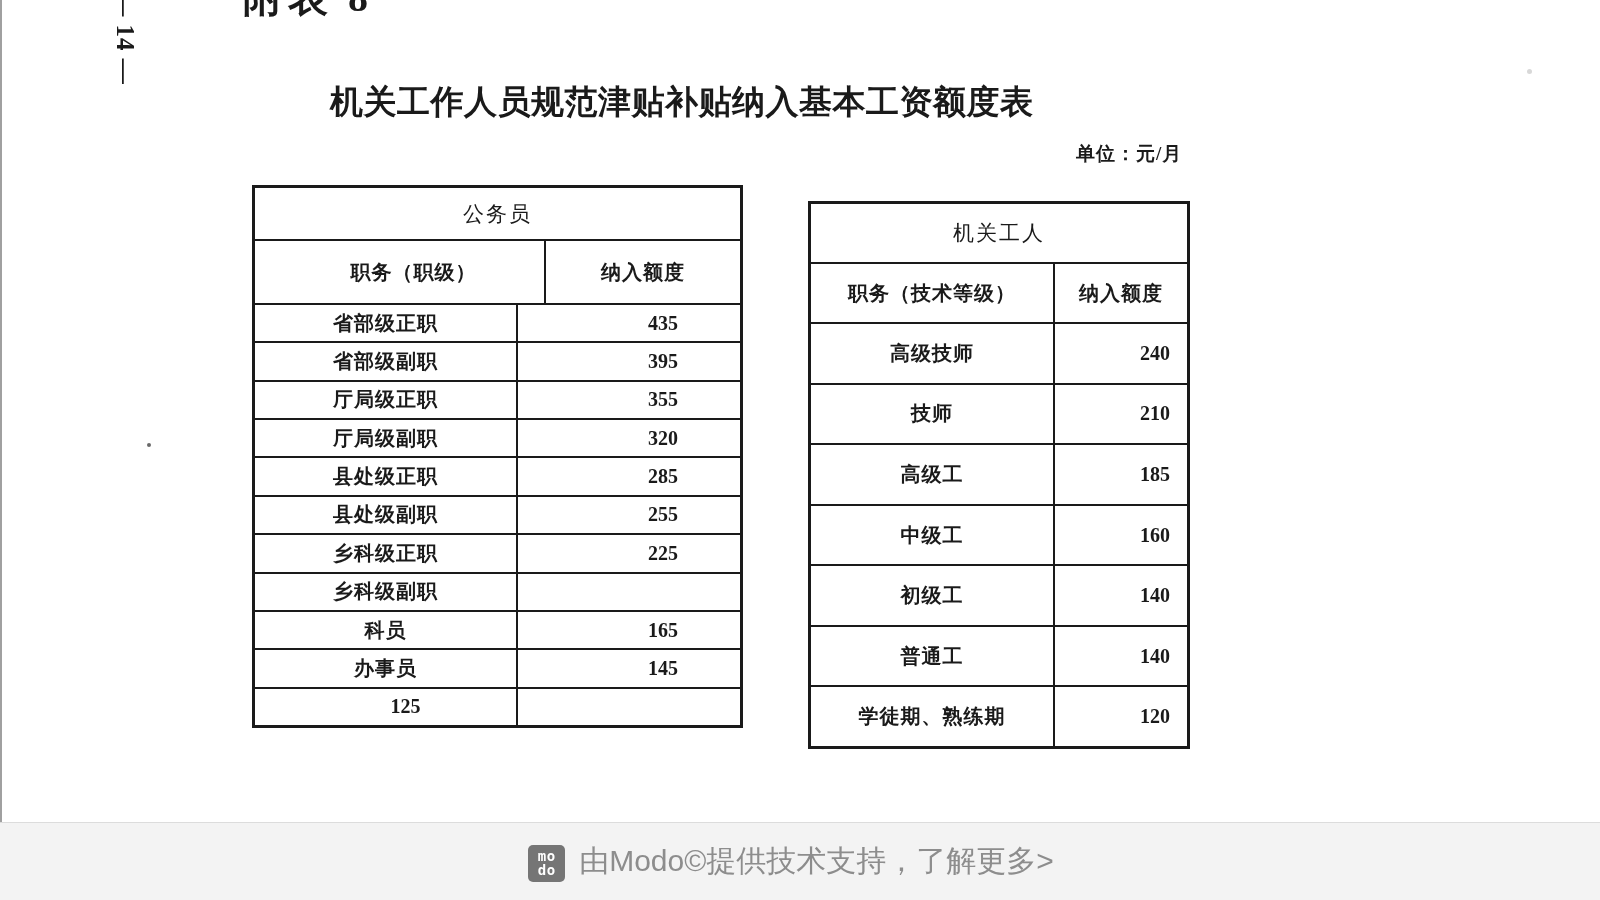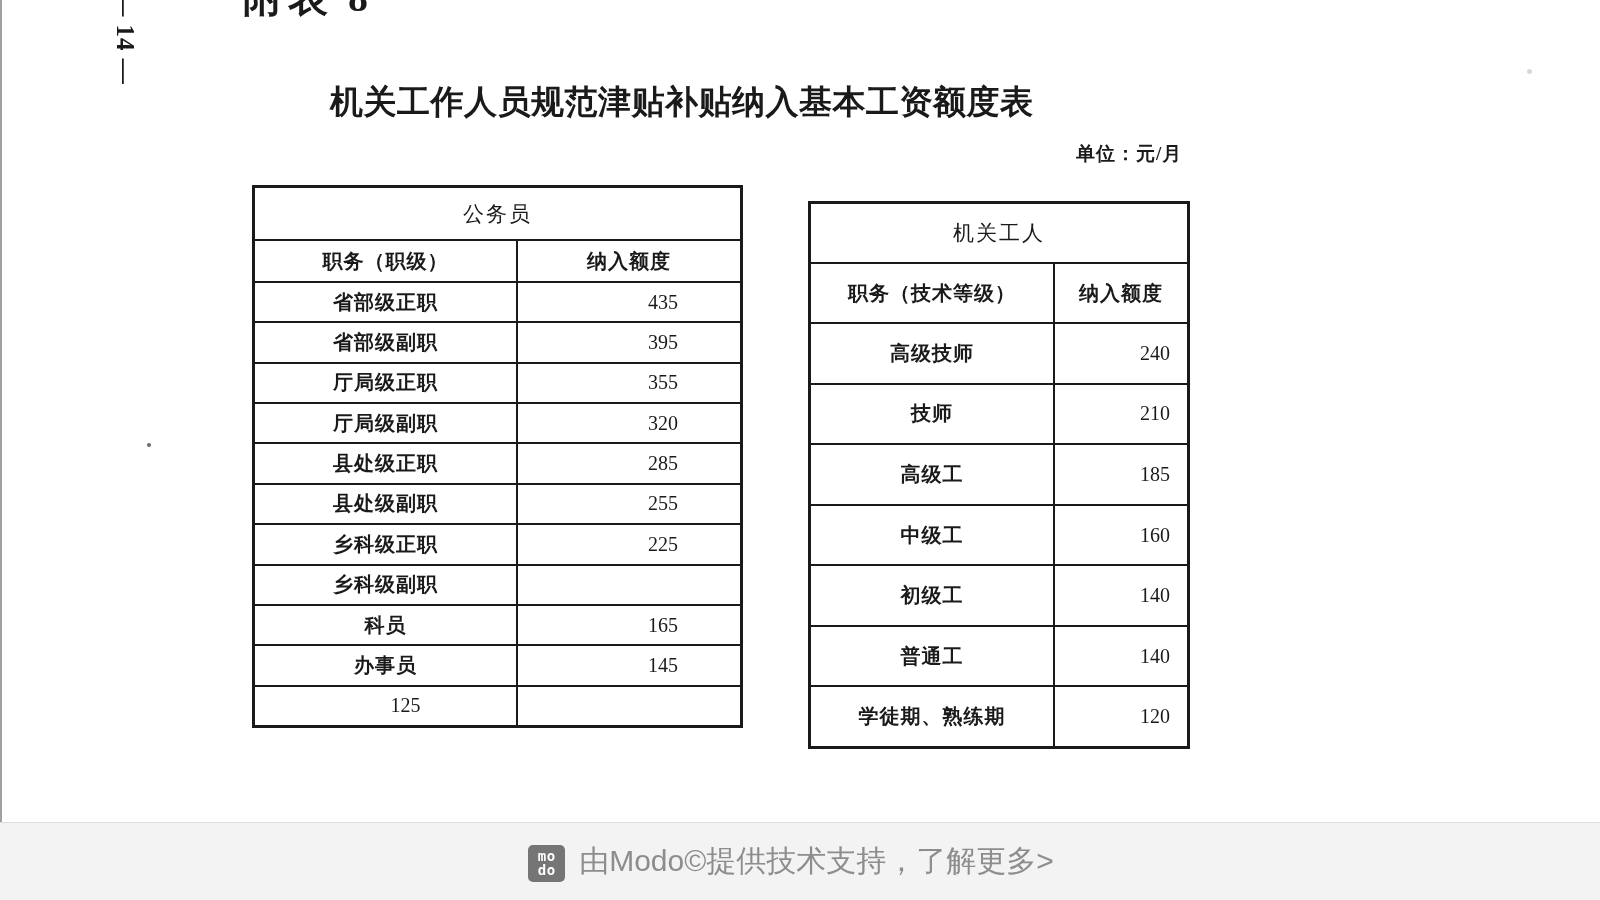--- a/index.html
+++ b/index.html
@@ -74,35 +74,35 @@
   .tbl-right .tbl-header { height: 60px; }
 
   .tbl-colheads, .tbl-row {
     display: grid; grid-template-columns: var(--c1) 1fr;
   }
   .tbl-colheads {
     border-bottom: 2px solid var(--ink);
     flex: 0 0 auto;
     font-weight: bold;
   }
-  .tbl-left  .tbl-colheads { height: 42px; }
+  .tbl-left  .tbl-colheads { height: 64px; padding-left: 28px; }
   .tbl-right .tbl-colheads { height: 60px; }
 
   .tbl-body { flex: 1; display: flex; flex-direction: column; }
   .tbl-row { flex: 1; gap: 28px; }
   .tbl-row:not(:first-child) { border-top: 2px solid var(--ink); text-align: center; }
 
   .cell {
     display: flex; align-items: center; justify-content: center;
     font-size: 20px; letter-spacing: 1px;
     overflow: hidden;
   }
   .cell:first-child { border-right: 2px solid var(--ink); }
   .cell.label, .cell.colhead { font-weight: bold; }
-  .cell.value { font-weight: 400; letter-spacing: 0; padding-left: 40px; }
+  .cell.value { font-weight: 700; letter-spacing: 0; padding-left: 40px; }
 
   
   .footer {
     position: absolute; left: 0; top: 822px; width: 1600px; height: 78px;
     background: var(--footer_bg);
     border-top: 1px solid #dcdcdc;
     display: flex; align-items: center; justify-content: center;
   }
   .footer-inner { display: flex; align-items: flex-end; gap: 14px; margin-left: -18px; }
   .modo-logo {

